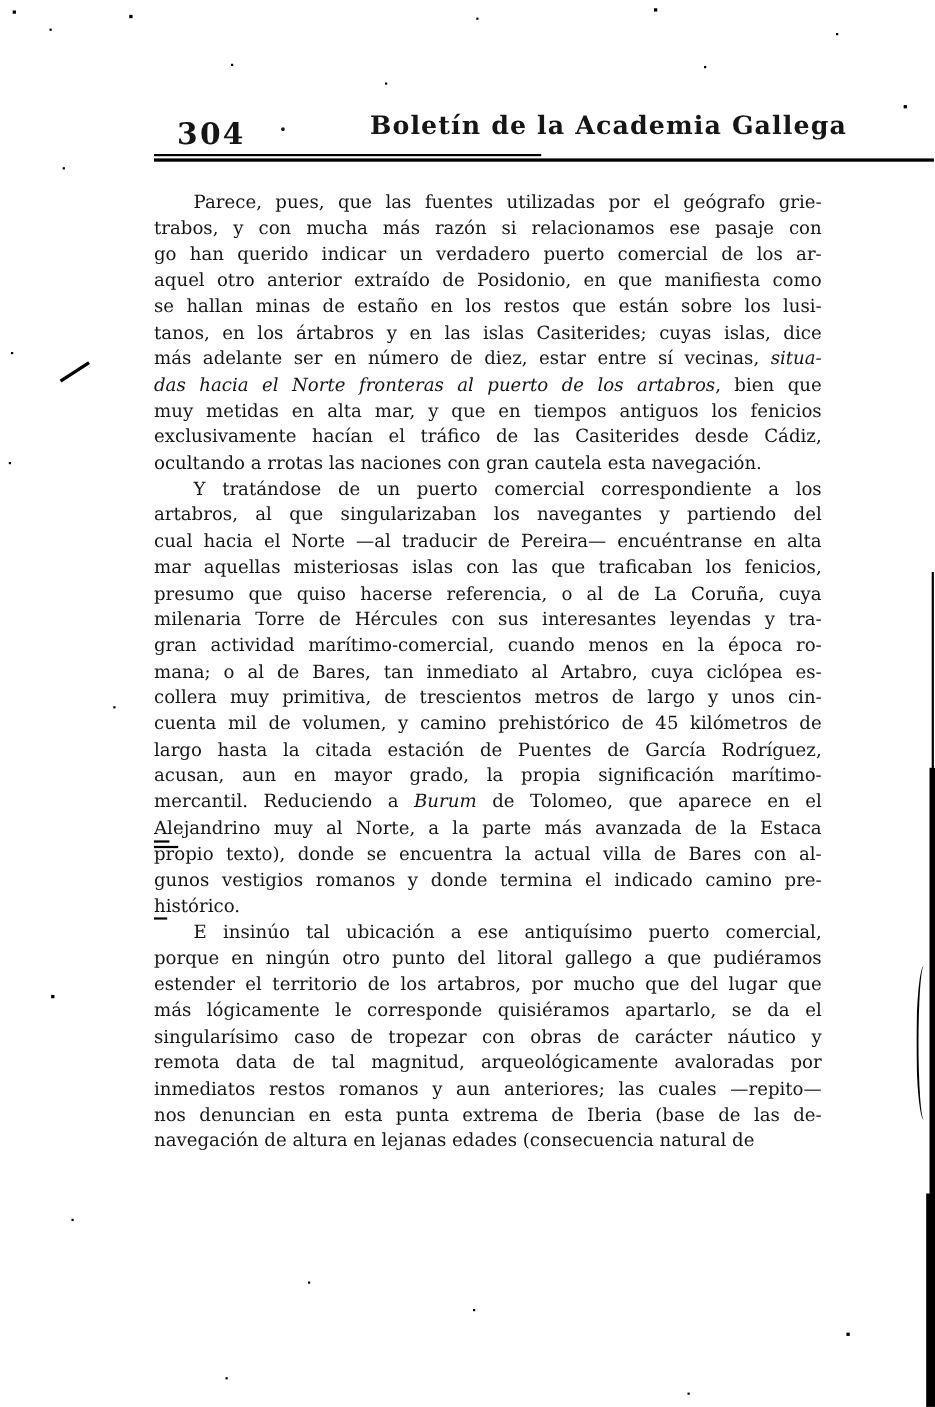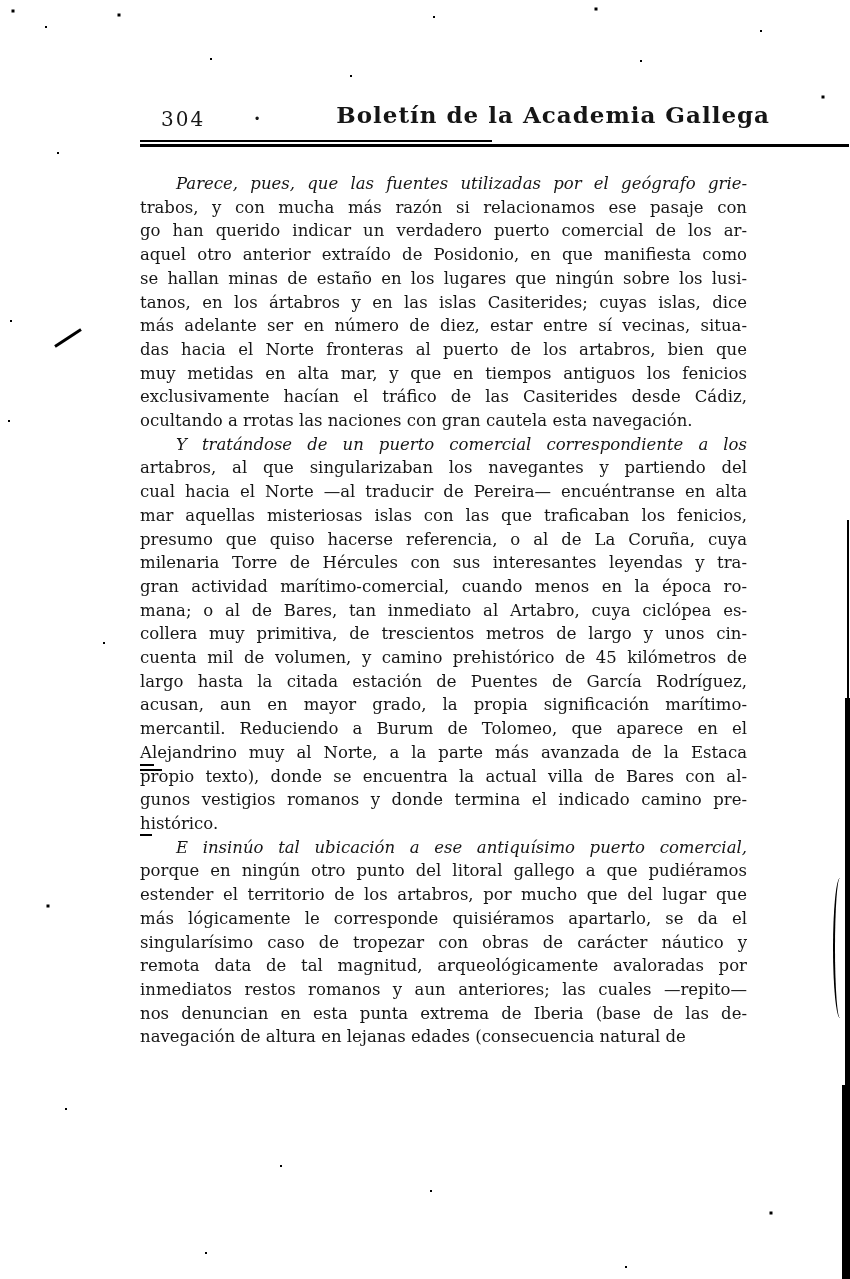--- a/index.html
+++ b/index.html
@@ -6,21 +6,21 @@
   body {
     width: 850px; height: 1279px;
     background: #ffffff;
     position: relative;
     overflow: hidden;
     font-family: "DejaVu Serif", serif;
     color: #161616;
   }
   .page-number {
     position: absolute; left: 161px; top: 107px;
-    font-size: 20px; letter-spacing: 2px;
+    font-size: 27px; letter-spacing: 2px; font-weight: bold;
   }
   .sep-dot {
     position: absolute; left: 254px; top: 108px;
     font-size: 18px; font-weight: bold;
   }
   .journal-title {
     position: absolute; left: 160px; top: 101px; width: 610px;
     text-align: right;
     font-size: 23px; font-weight: bold; letter-spacing: 1px;
   }
@@ -36,22 +36,22 @@
     position: absolute; left: 140px; top: 172px; width: 607px;
     font-size: 16.5px; line-height: 23.7px;
   }
   .para { margin: 0; }
   .line {
     text-align: justify;
     text-align-last: justify;
     white-space: nowrap;
   }
   .line.plast { text-align-last: left; }
-  .line.first { padding-left: 36px; font-style: italic; }
-  .it { }
+  .line.first { padding-left: 36px; }
+  .it { font-style: italic; }
 
   
   .slash-mark {
     position: absolute; left: 55px; top: 345px;
     width: 31px; height: 3px; background: #000;
     transform: rotate(-33deg); transform-origin: left center;
   }
   .edge-strip-1 { position: absolute; left: 847px; top: 520px; width: 2px; height: 180px; background: #000; }
   .edge-strip-2 { position: absolute; left: 845px; top: 698px; width: 5px; height: 390px; background: #000; }
   .edge-strip-3 { position: absolute; left: 842px; top: 1085px; width: 8px; height: 194px; background: #000; }
@@ -82,21 +82,21 @@
 <div class="journal-title">Boletín de la Academia Gallega</div>
 <div class="rule-thin"></div>
 <div class="rule-thick"></div>
 
 <div class="text-block">
     <div class="para">
       <div class="line first"><span>Parece, pues, que las fuentes utilizadas por el geógrafo grie-</span></div>
       <div class="line"><span>trabos, y con mucha más razón si relacionamos ese pasaje con</span></div>
       <div class="line"><span>go han querido indicar un verdadero puerto comercial de los ar-</span></div>
       <div class="line"><span>aquel otro anterior extraído de Posidonio, en que manifiesta como</span></div>
-      <div class="line"><span>se hallan minas de estaño en los lugares que ningún sobre los lusi-</span></div>
+      <div class="line"><span>se hallan minas de estaño en los restos que están sobre los lusi-</span></div>
       <div class="line"><span>tanos, en los ártabros y en las islas Casiterides; cuyas islas, dice</span></div>
       <div class="line"><span>más adelante ser en número de diez, estar entre sí vecinas, </span><span class="it">situa-</span></div>
       <div class="line"><span class="it">das hacia el Norte fronteras al puerto de los artabros</span><span>, bien que</span></div>
       <div class="line"><span>muy metidas en alta mar, y que en tiempos antiguos los fenicios</span></div>
       <div class="line"><span>exclusivamente hacían el tráfico de las Casiterides desde Cádiz,</span></div>
       <div class="line plast"><span>ocultando a rrotas las naciones con gran cautela esta navegación.</span></div>
     </div>
     <div class="para">
       <div class="line first"><span>Y tratándose de un puerto comercial correspondiente a los</span></div>
       <div class="line"><span>artabros, al que singularizaban los navegantes y partiendo del</span></div>

